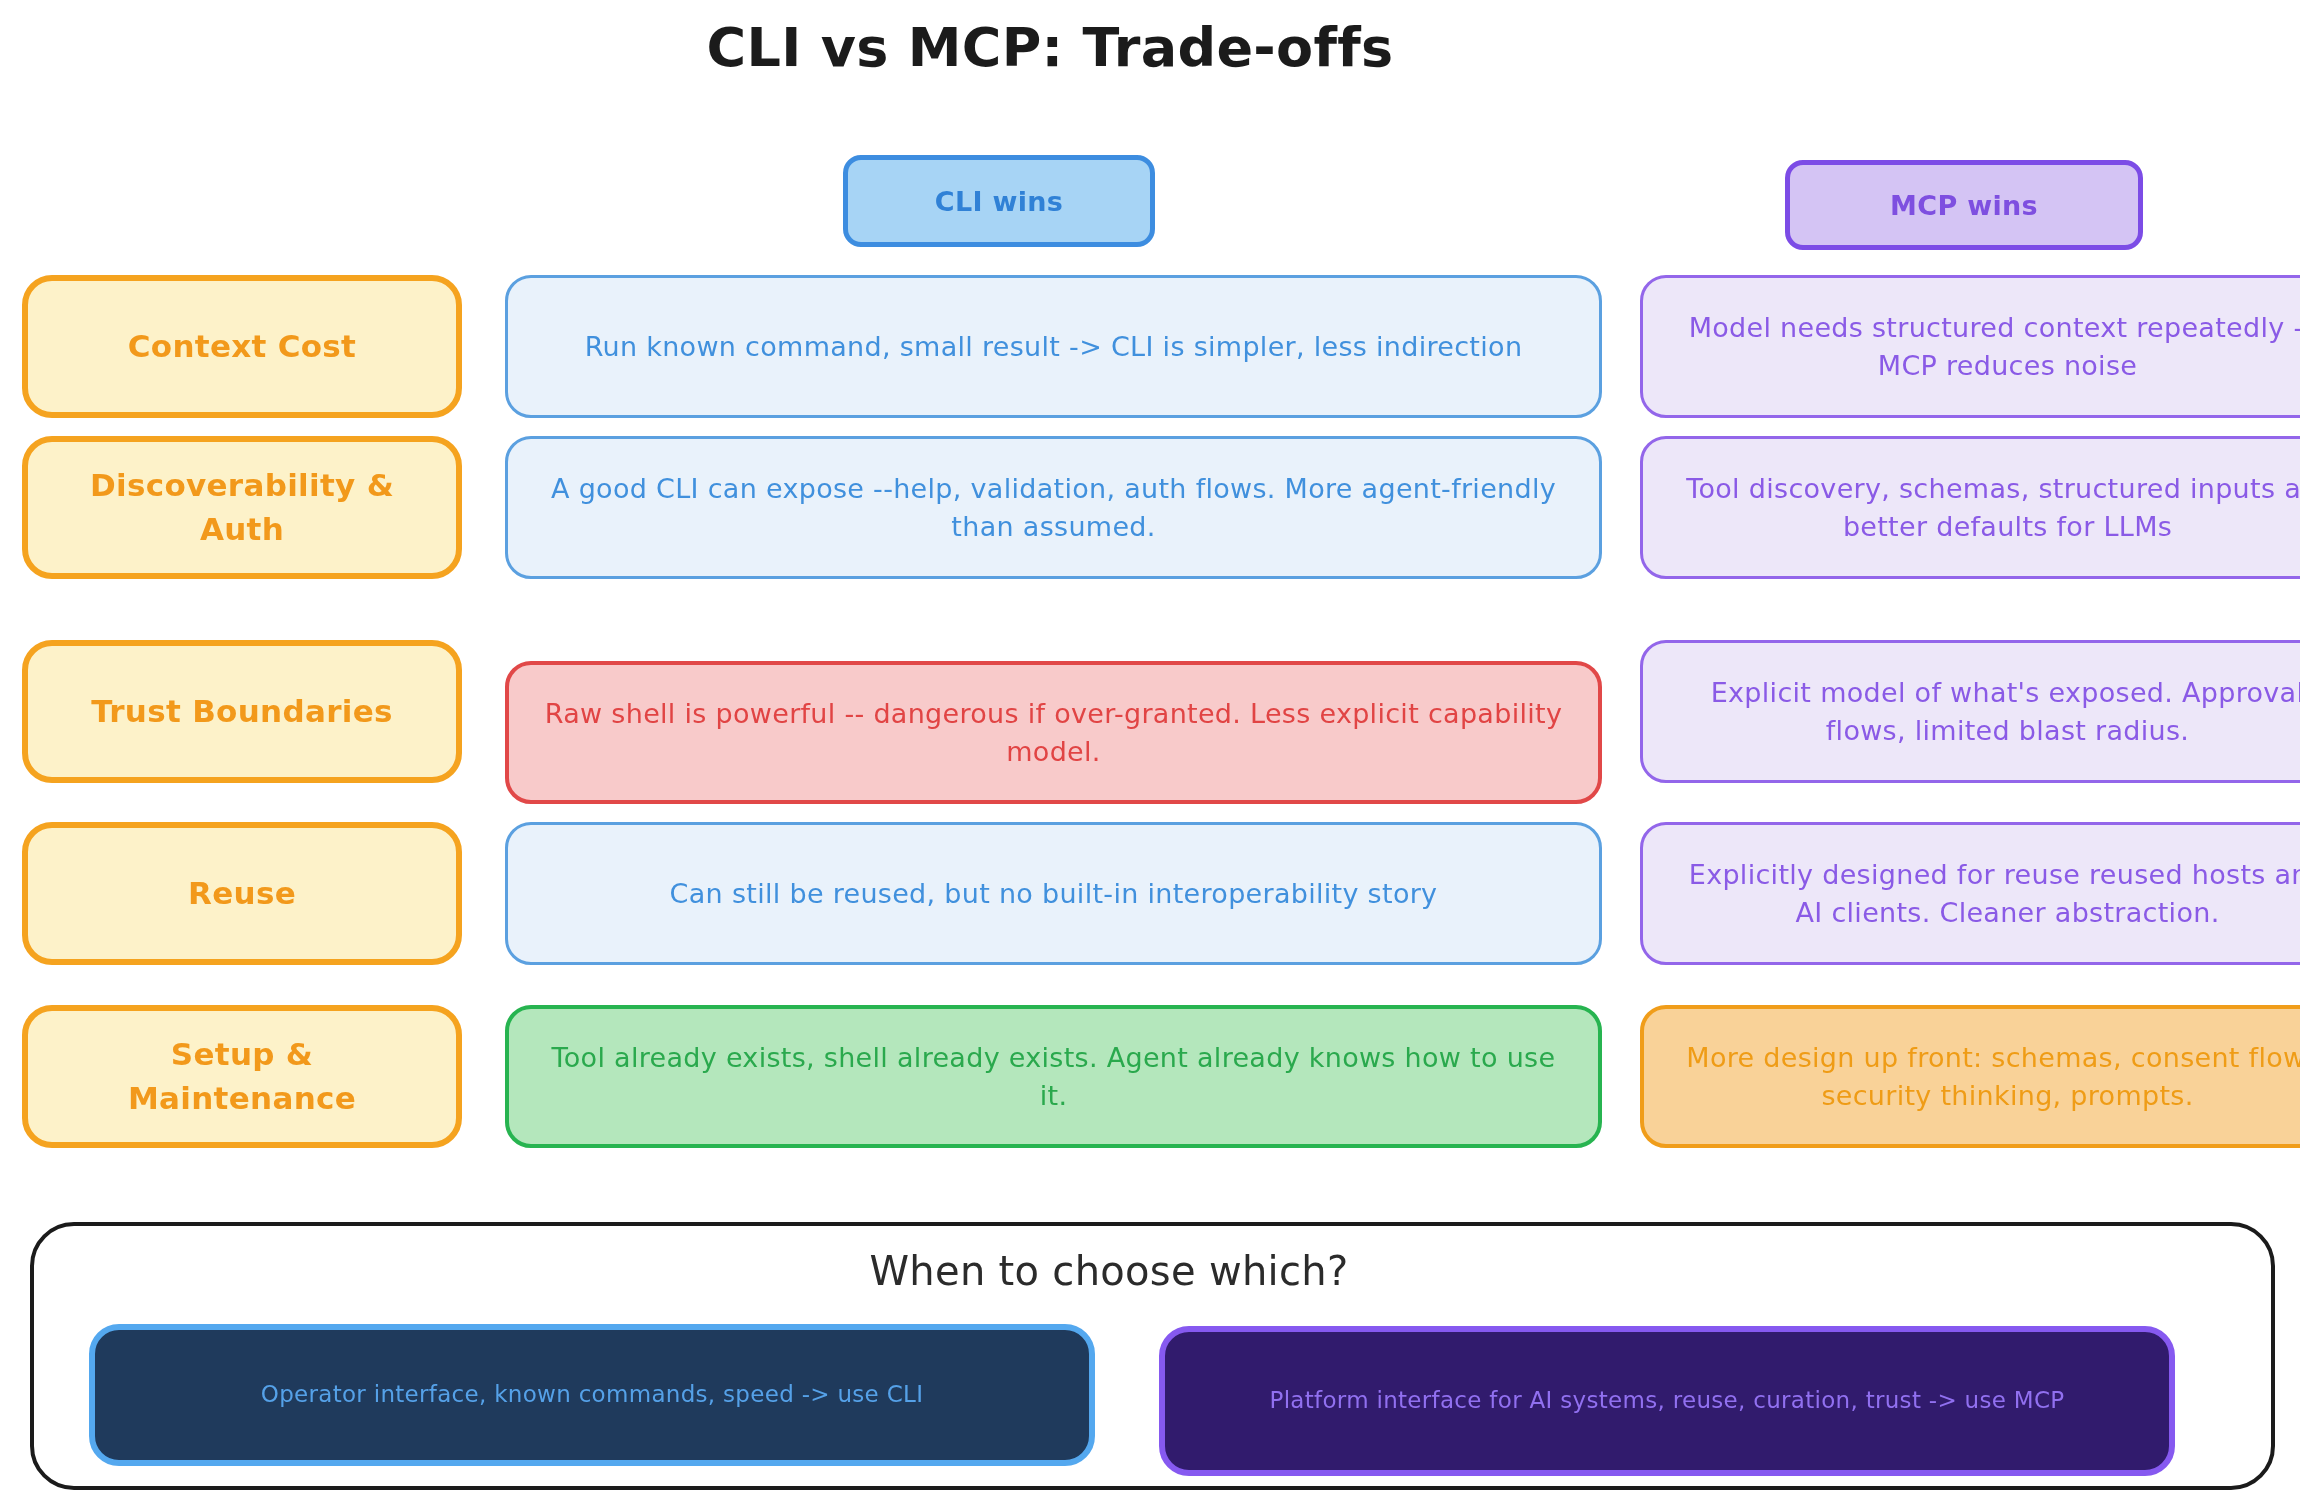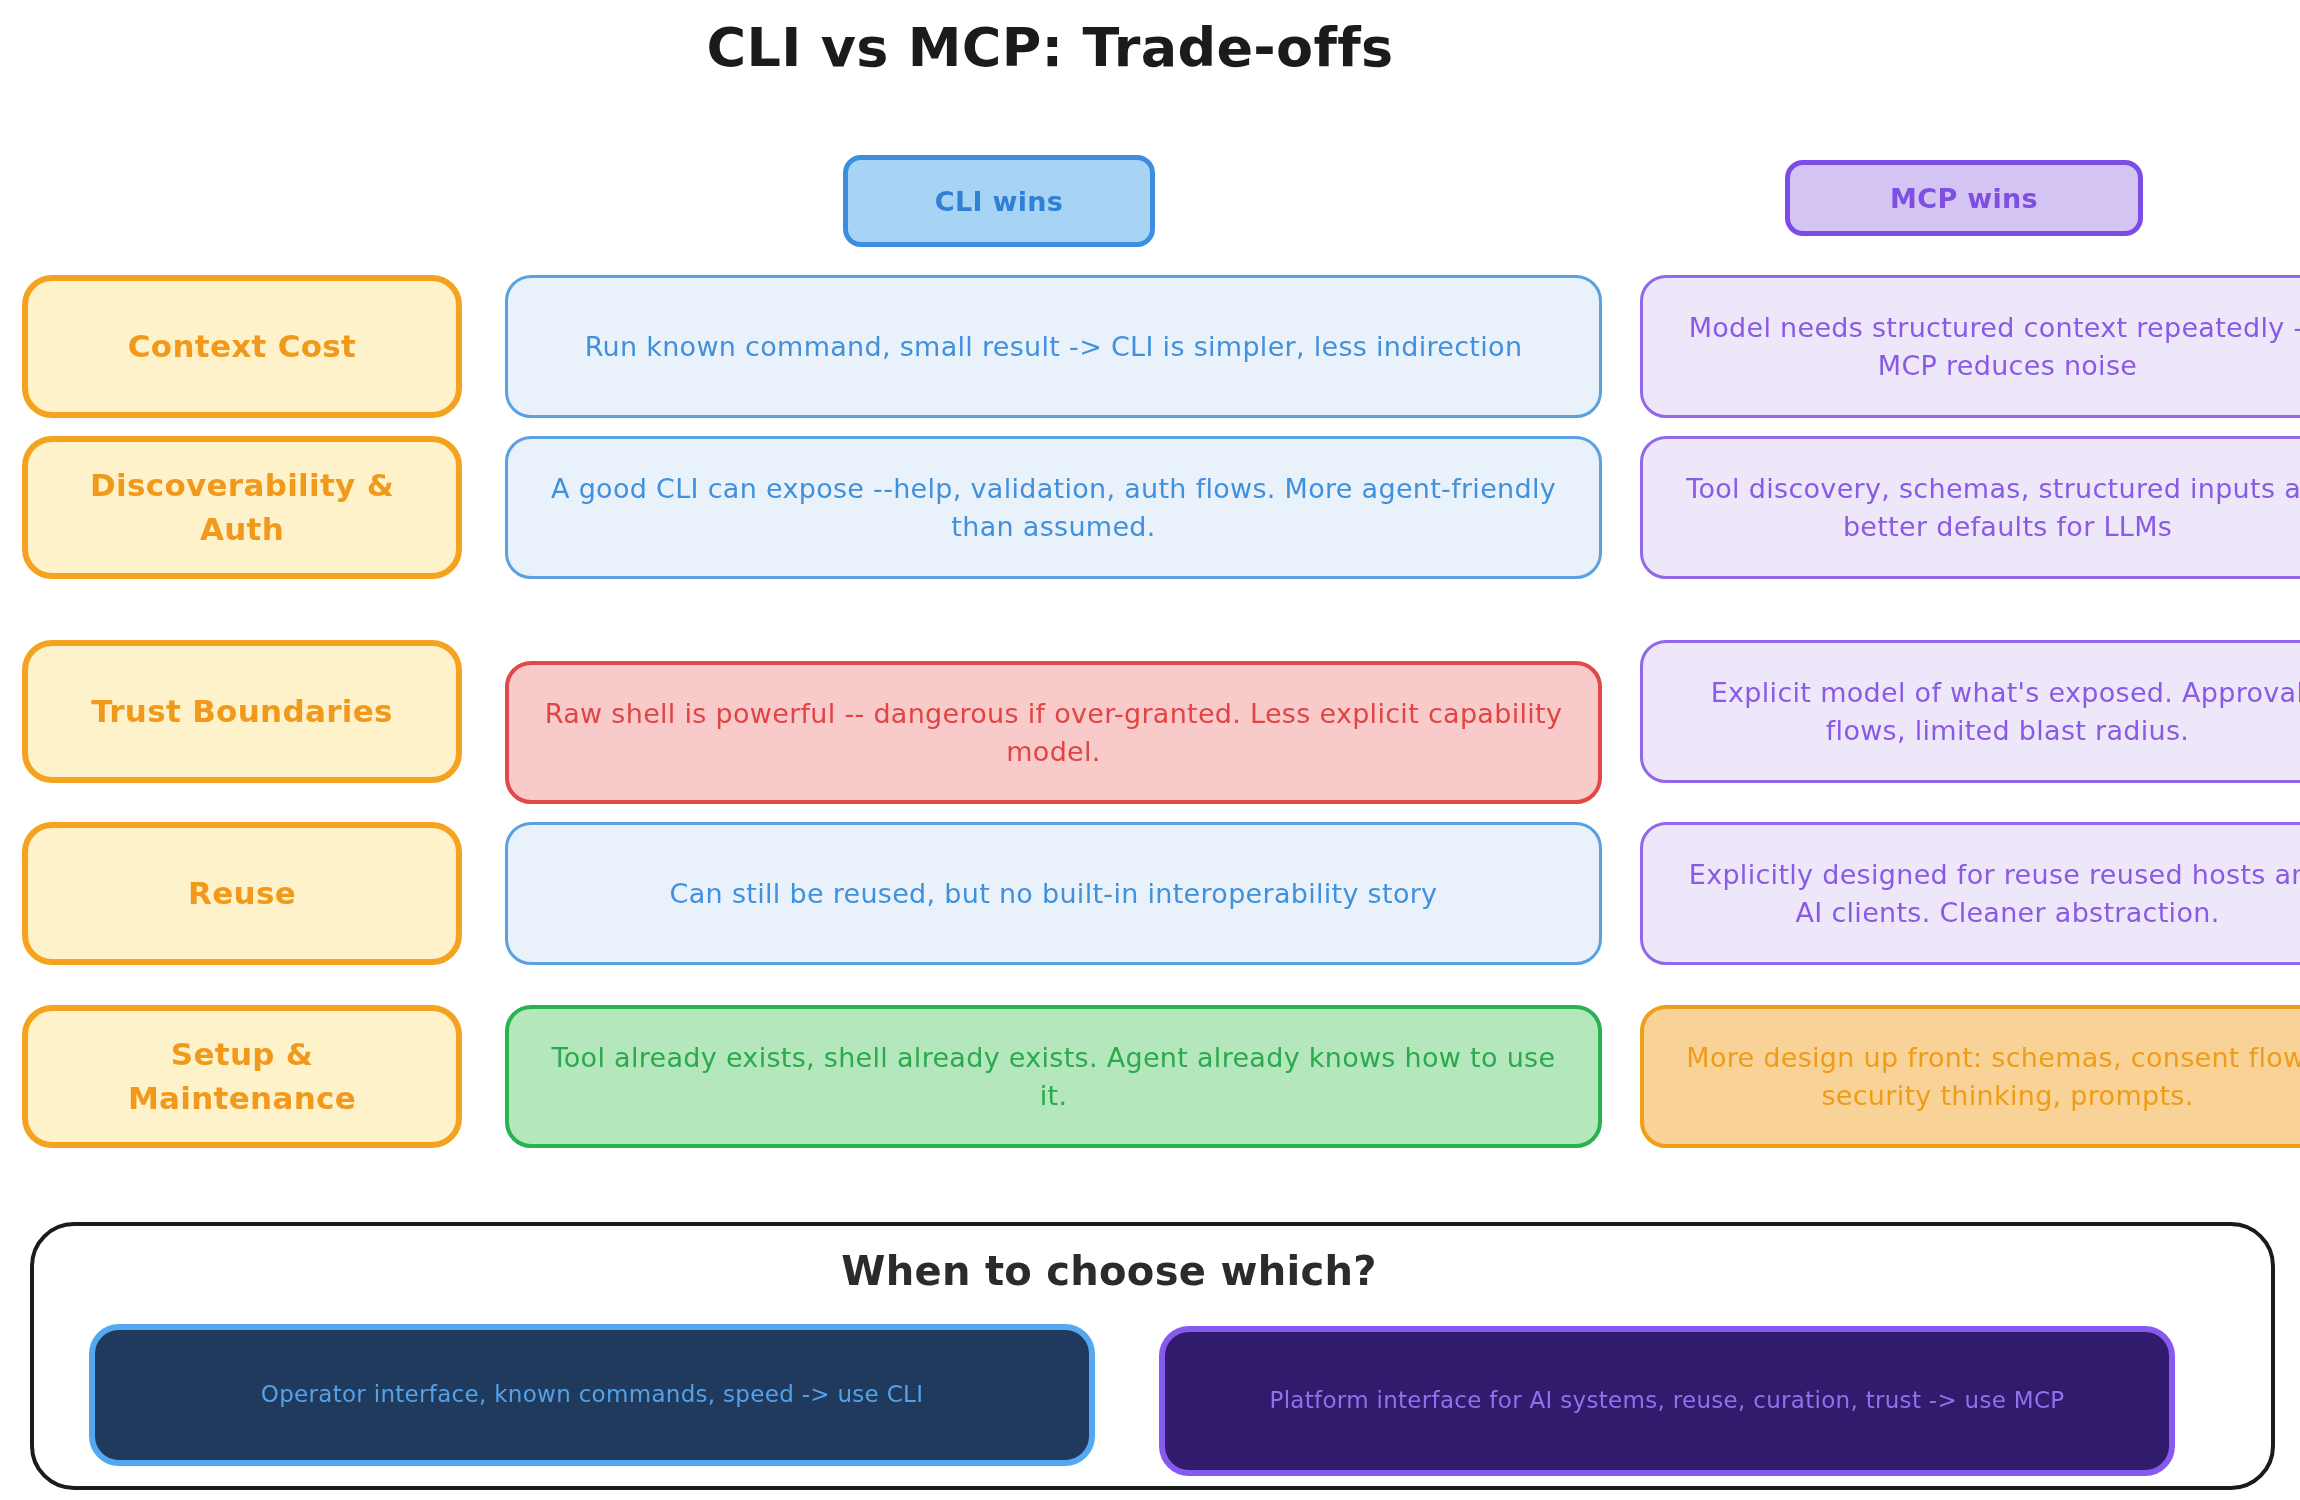--- a/index.html
+++ b/index.html
@@ -26,21 +26,21 @@
   }
   .badge{
     position:absolute; display:flex; align-items:center; justify-content:center;
     font-size:27px; font-weight:bold; border-radius:18px; box-sizing:border-box;
   }
   .badge.cli{
     left:843px; top:155px; width:312px; height:92px;
     background:var(--cli-badge-fill); border:5px solid var(--cli-badge-border); color:var(--cli-badge-text);
   }
   .badge.mcp{
-    left:1785px; top:160px; width:358px; height:76px;
+    left:1785px; top:160px; width:358px; height:90px;
     background:var(--mcp-badge-fill); border:5px solid var(--mcp-badge-border); color:var(--mcp-badge-text);
   }
   .cell{
     position:absolute; display:flex; align-items:center; justify-content:center;
     text-align:center; box-sizing:border-box; border-radius:26px;
     font-size:27px; line-height:1.4; padding:10px 34px; height:143px;
   }
   .r0{top:275px;} .r1{top:436px;} .r2{top:640px;} .r3{top:822px;} .r4{top:1005px;}
   .col-cat{left:22px; width:440px;text-align:center;}
   .col-cli{left:505px; width:1097px;}
@@ -53,21 +53,21 @@
   .mcp-box{ background:var(--mcp-fill); border:3px solid var(--mcp-border); color:var(--mcp-text); }
   .danger{ background:var(--danger-fill); border:4px solid var(--danger-border); color:var(--danger-text);margin-top:21px; }
   .success{ background:var(--success-fill); border:4px solid var(--success-border); color:var(--success-text); }
   .warning{ background:var(--warning-fill); border:4px solid var(--warning-border); color:var(--warning-text); }
   .footer{
     position:absolute; left:30px; top:1222px; width:2245px; height:268px;
     border:4px solid var(--ink); border-radius:44px; box-sizing:border-box; background:#ffffff;
   }
   .footer-title{
     position:absolute; left:0; top:22px; width:2150px; text-align:center;
-    font-size:40px; font-weight:bold; color:#2b2b2b;
+    font-size:40px; font-weight:normal; color:#2b2b2b;
   }
   .dark-box{
     position:absolute; display:flex; align-items:center; justify-content:center;
     text-align:center; box-sizing:border-box; border-radius:30px;
     font-size:23px; line-height:1.45; padding:8px 40px;
   }
   .dark-box.cli{
     left:55px; top:98px; width:1006px; height:142px;
     background:var(--cli-dark-fill); border:6px solid var(--cli-dark-border); color:var(--cli-dark-text);
   }

